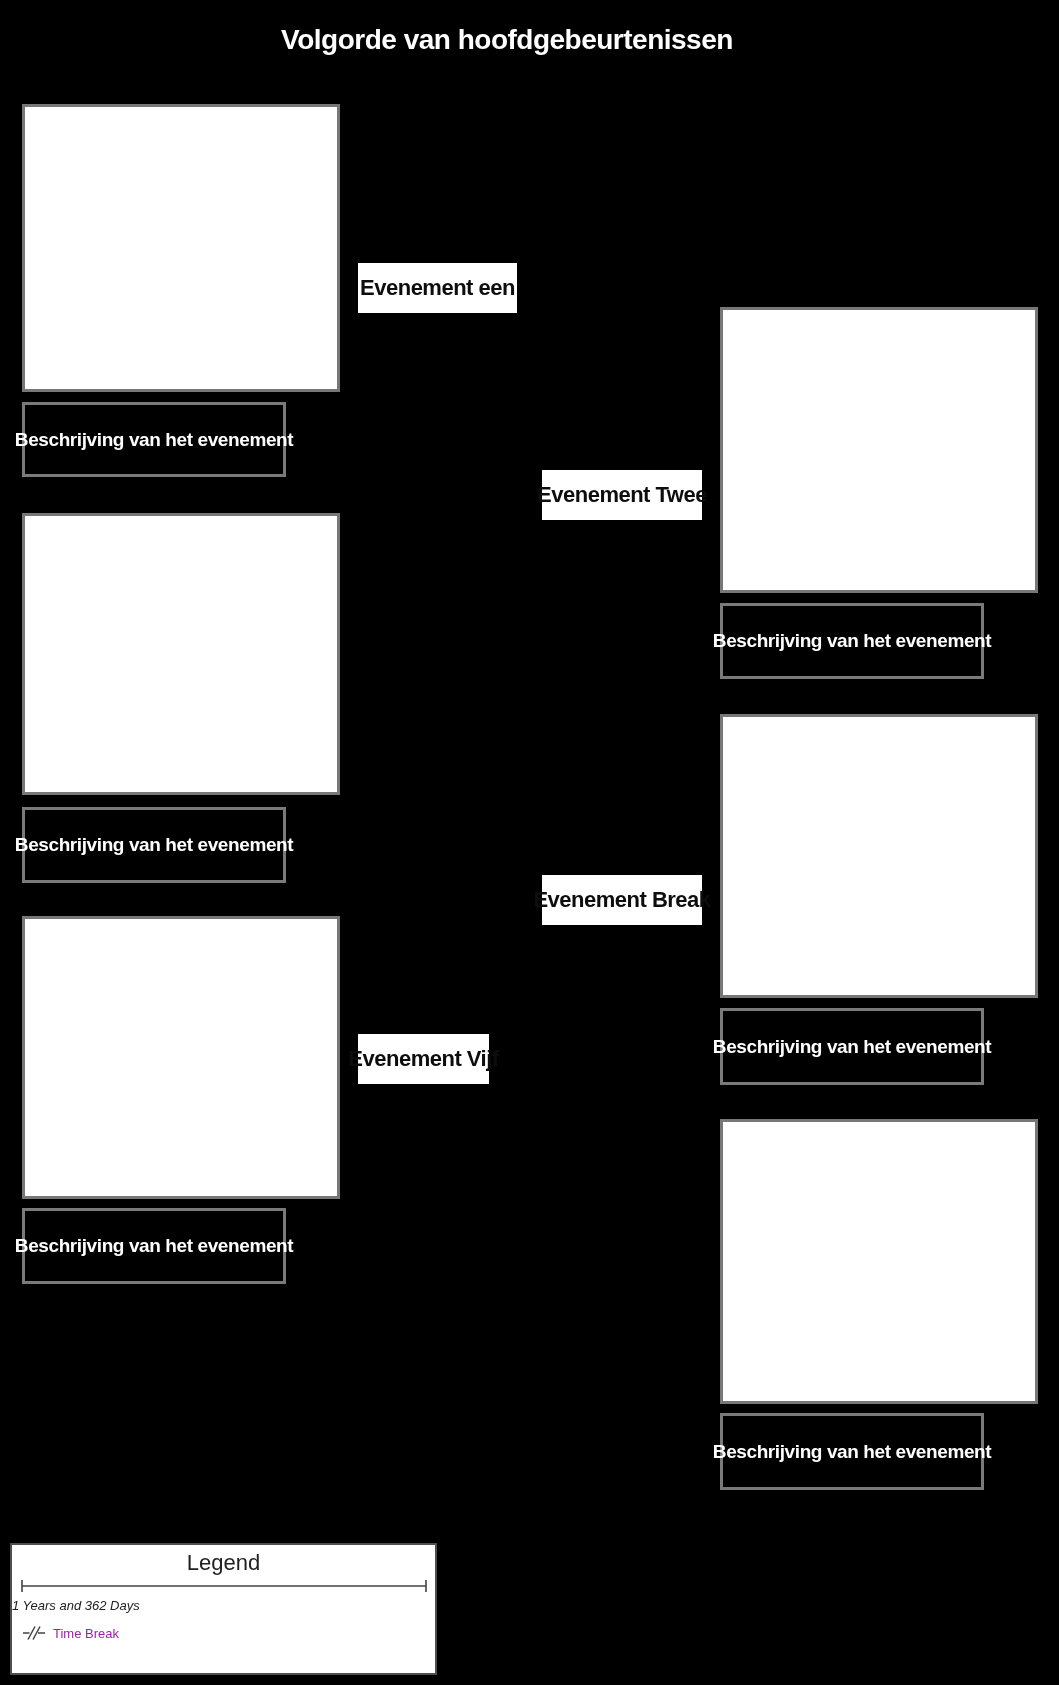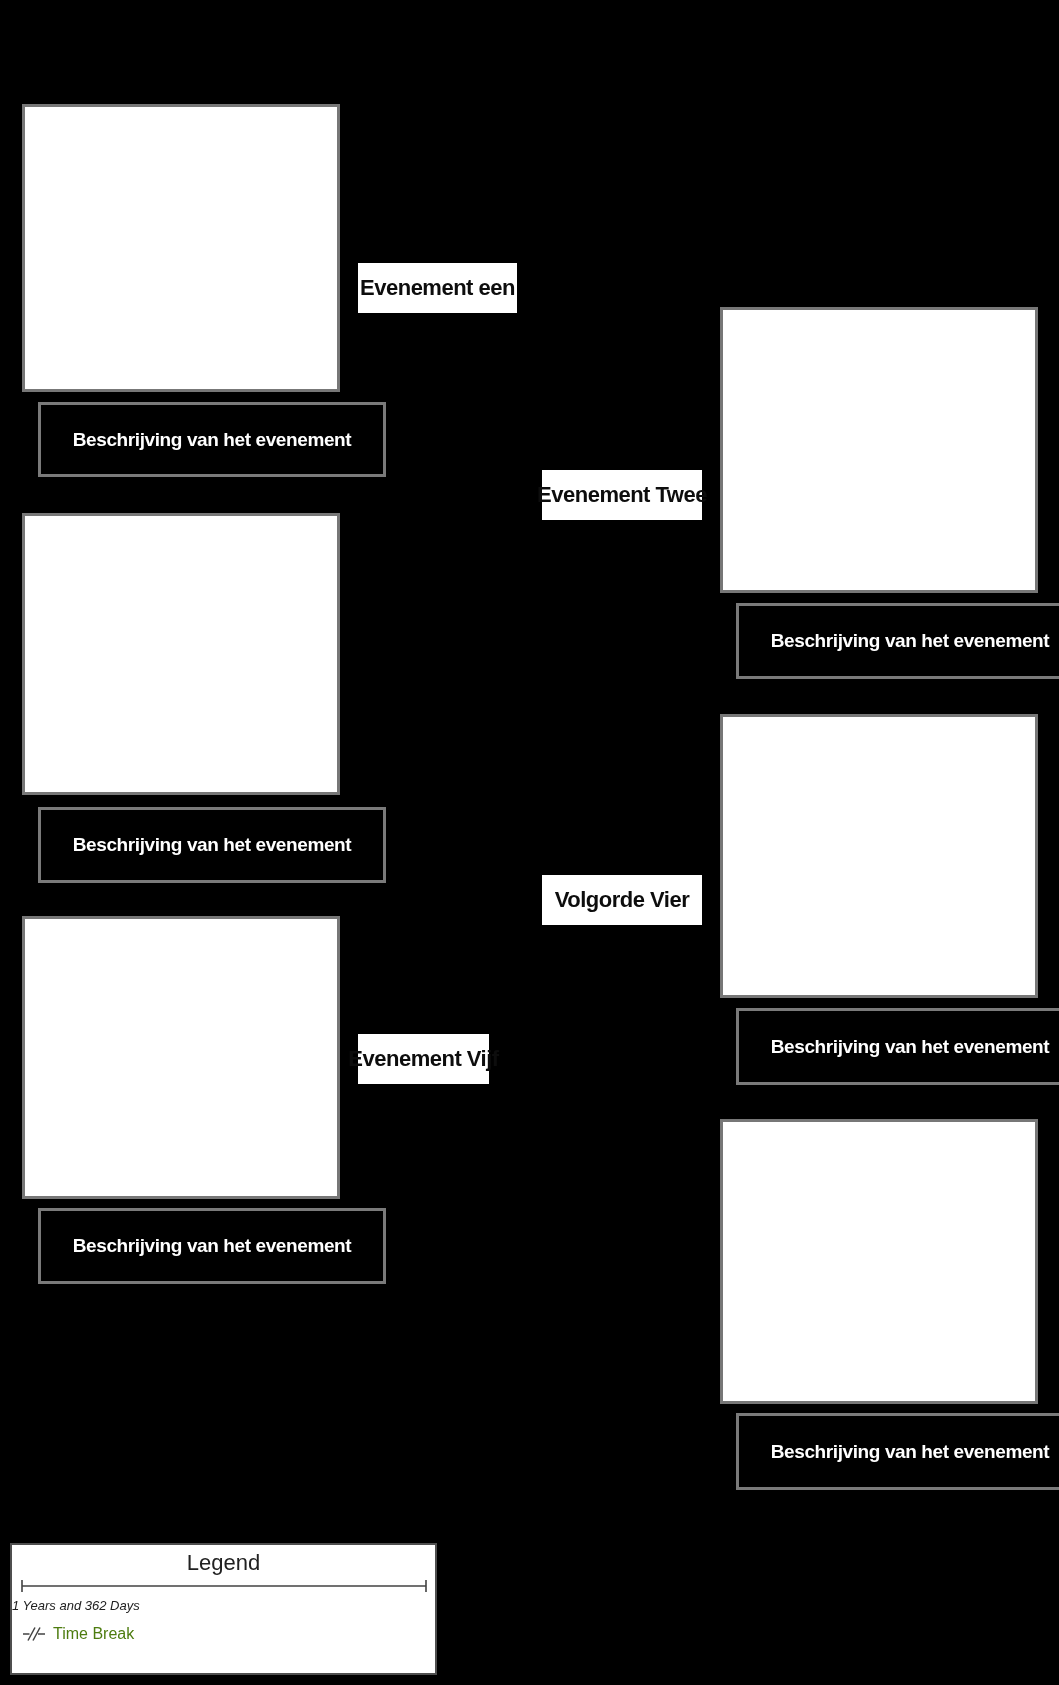--- a/index.html
+++ b/index.html
@@ -30,28 +30,27 @@
   }
   .img-box {
     position: absolute;
     width: 318px;
     box-sizing: border-box;
     background: #ffffff;
     border: 3px solid #777777;
   }
   .desc-box {
     position: absolute;
-    width: 348px;
+    width: 264px;
     box-sizing: border-box;
     background: #000000;
     border: 3px solid #7a7a7a;
     display: flex;
     align-items: center;
     justify-content: center;
-    margin-left: 16px;
   }
   .desc-box span {
     color: #ffffff;
     font-size: 19px;
     font-weight: bold;
     letter-spacing: -0.4px;
     white-space: nowrap;
   }
   .event-label {
     position: absolute;
@@ -103,29 +102,30 @@
   }
   .legend-break-row {
     position: absolute;
     left: 11px;
     top: 80px;
     display: flex;
     align-items: center;
     gap: 8px;
   }
   .legend-break-row .tb-label {
-    font-size: 16px;
-    color: #4d7c0f;
+    font-size: 13px;
+    color: #a21caf;
   }
 </style>
 </head>
 <body>
 
 <div class="page">
 
+  <h1 class="title">Volgorde van hoofdgebeurtenissen</h1>
 
   <div class="img-box" style="left:22px; top:104px; height:288px"></div>
   <div class="desc-box" style="left:22px; top:402px; height:75px">
     <span>Beschrijving van het evenement</span>
   </div>
   <div class="event-label" style="left:358px; top:263px; width:159px">Evenement een</div>
 
   <div class="img-box" style="left:720px; top:307px; height:286px"></div>
   <div class="desc-box" style="left:720px; top:603px; height:76px">
     <span>Beschrijving van het evenement</span>
@@ -134,21 +134,21 @@
 
   <div class="img-box" style="left:22px; top:513px; height:282px"></div>
   <div class="desc-box" style="left:22px; top:807px; height:76px">
     <span>Beschrijving van het evenement</span>
   </div>
 
   <div class="img-box" style="left:720px; top:714px; height:284px"></div>
   <div class="desc-box" style="left:720px; top:1008px; height:77px">
     <span>Beschrijving van het evenement</span>
   </div>
-  <div class="event-label" style="left:542px; top:875px; width:160px">Volgorde Vier</div>
+  <div class="event-label" style="left:542px; top:875px; width:160px">Evenement Break</div>
 
   <div class="img-box" style="left:22px; top:916px; height:283px"></div>
   <div class="desc-box" style="left:22px; top:1208px; height:76px">
     <span>Beschrijving van het evenement</span>
   </div>
   <div class="event-label" style="left:358px; top:1034px; width:131px">Evenement Vijf</div>
 
   <div class="img-box" style="left:720px; top:1119px; height:285px"></div>
   <div class="desc-box" style="left:720px; top:1413px; height:77px">
     <span>Beschrijving van het evenement</span>

